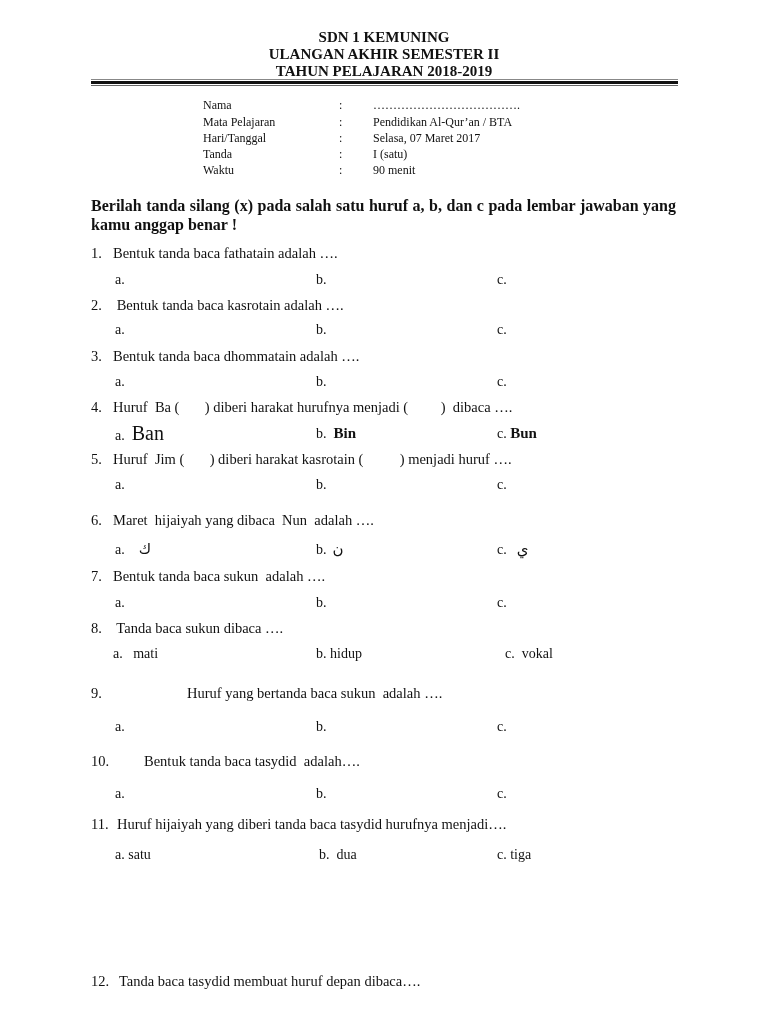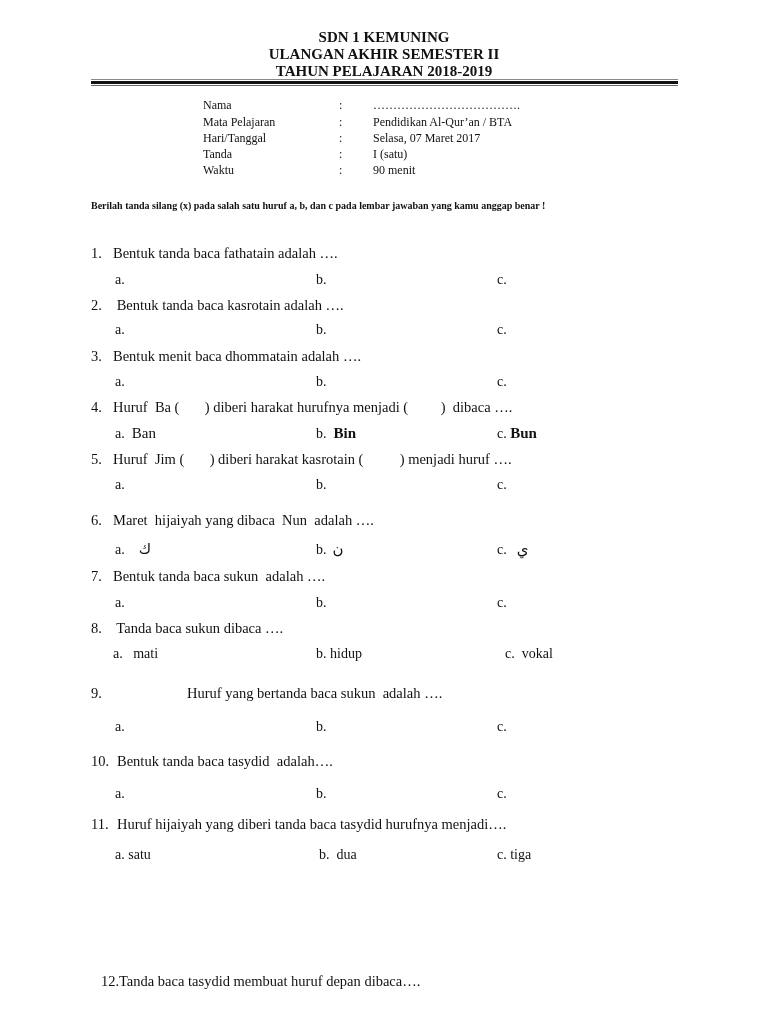--- a/index.html
+++ b/index.html
@@ -15,21 +15,21 @@
     .rule { position: absolute; left: 91px; width: 587px; }
     .rule-thick { top: 81px; height: 3px; background: #111; }
     .rule-thin { top: 85px; height: 1px; background: #666; }
     .rule-top { top: 79px; height: 1px; background: #888; }
     .info-label, .info-colon, .info-value { position: absolute; font-size: 12px; line-height: 16px; }
     .info-label { left: 203px; }
     .info-colon { left: 339px; }
     .info-value { left: 373px; }
     .instruction {
       position: absolute; left: 91px; width: 585px; top: 196px;
-      font-weight: bold; font-size: 10px; line-height: 19px;
+      font-weight: bold; font-size: 16px; line-height: 19px;
       text-align: justify; text-align-last: left;
     }
     .q { position: absolute; left: 91px; font-size: 14.5px; line-height: 16px; white-space: nowrap; }
     .q .num { display: inline-block; }
     .opt { position: absolute; font-size: 14px; line-height: 16px; white-space: nowrap; }
     .opt-a { left: 115px; }
     .opt-b { left: 316px; }
     .opt-c { left: 497px; }
     .bold { font-weight: bold; }
     .arabic { font-family: "DejaVu Sans", sans-serif; font-size: 15px; margin-left: 6px; }
@@ -77,31 +77,31 @@
 <span class="opt opt-c" style="top:272px;">c.</span>
 
 <div class="q" style="top:297px;">
   <span class="num" style="width:22px;">2.</span><span style="white-space:pre;"> Bentuk tanda baca kasrotain adalah ….</span>
 </div>
 <span class="opt opt-a" style="top:322px;">a.</span>
 <span class="opt opt-b" style="top:322px;">b.</span>
 <span class="opt opt-c" style="top:322px;">c.</span>
 
 <div class="q" style="top:348px;">
-  <span class="num" style="width:22px;">3.</span><span>Bentuk menit baca dhommatain adalah ….</span>
+  <span class="num" style="width:22px;">3.</span><span>Bentuk tanda baca dhommatain adalah ….</span>
 </div>
 <span class="opt opt-a" style="top:374px;">a.</span>
 <span class="opt opt-b" style="top:374px;">b.</span>
 <span class="opt opt-c" style="top:374px;">c.</span>
 
 <div class="q" style="top:399px;">
   <span class="num" style="width:22px;">4.</span><span style="white-space:pre;">Huruf  Ba (       ) diberi harakat hurufnya menjadi (         )  dibaca ….</span>
 </div>
 <span class="opt opt-a" style="top:425px;">
-  <span>a.</span>&nbsp;&nbsp;<span style="font-size:15px;margin-top:22px;">Ban</span>
+  <span>a.</span>&nbsp;&nbsp;<span style="font-size:20px;margin-top:22px;">Ban</span>
 </span>
 <span class="opt opt-b" style="top:425px;">
   <span>b.</span>&nbsp;&nbsp;<span class="bold" style="font-size:15px;">Bin</span>
 </span>
 <span class="opt opt-c" style="top:425px;">
   <span>c.</span>&nbsp;<span class="bold" style="font-size:15px;">Bun</span>
 </span>
 
 <div class="q" style="top:451px;">
   <span class="num" style="width:22px;">5.</span><span style="white-space:pre;">Huruf  Jim (       ) diberi harakat kasrotain (          ) menjadi huruf ….</span>
@@ -144,34 +144,34 @@
 </span>
 
 <div class="q" style="top:685px;">
   <span class="num" style="width:96px;">9.</span><span style="white-space:pre;">Huruf yang bertanda baca sukun  adalah ….</span>
 </div>
 <span class="opt opt-a" style="top:719px;">a.</span>
 <span class="opt opt-b" style="top:719px;">b.</span>
 <span class="opt opt-c" style="top:719px;">c.</span>
 
 <div class="q" style="top:753px;">
-  <span class="num" style="width:26px;">10.</span><span style="white-space:pre;">Bentuk tanda baca tasydid  adalah….</span>
+  <span class="num" style="width:26px;">10.</span><span style="white-space:pre;margin-left:27px;">Bentuk tanda baca tasydid  adalah….</span>
 </div>
 <span class="opt opt-a" style="top:786px;">a.</span>
 <span class="opt opt-b" style="top:786px;">b.</span>
 <span class="opt opt-c" style="top:786px;">c.</span>
 
 <div class="q" style="top:816px;">
   <span class="num" style="width:26px;">11.</span><span>Huruf hijaiyah yang diberi tanda baca tasydid hurufnya menjadi….</span>
 </div>
 <span class="opt opt-a" style="top:847px;">
   <span>a.</span>&nbsp;<span>satu</span>
 </span>
 <span class="opt" style="top:847px; left:319px;">
   <span>b.</span>&nbsp;&nbsp;<span>dua</span>
 </span>
 <span class="opt opt-c" style="top:847px;">
   <span>c.</span>&nbsp;<span>tiga</span>
 </span>
 
 <div class="q" style="top:973px;">
-  <span class="num" style="width:28px;text-align:right;">12.</span><span>Tanda baca tasydid membuat huruf depan dibaca….</span>
+  <span class="num" style="width:28px;">12.</span><span>Tanda baca tasydid membuat huruf depan dibaca….</span>
 </div>
 
 </body></html>

